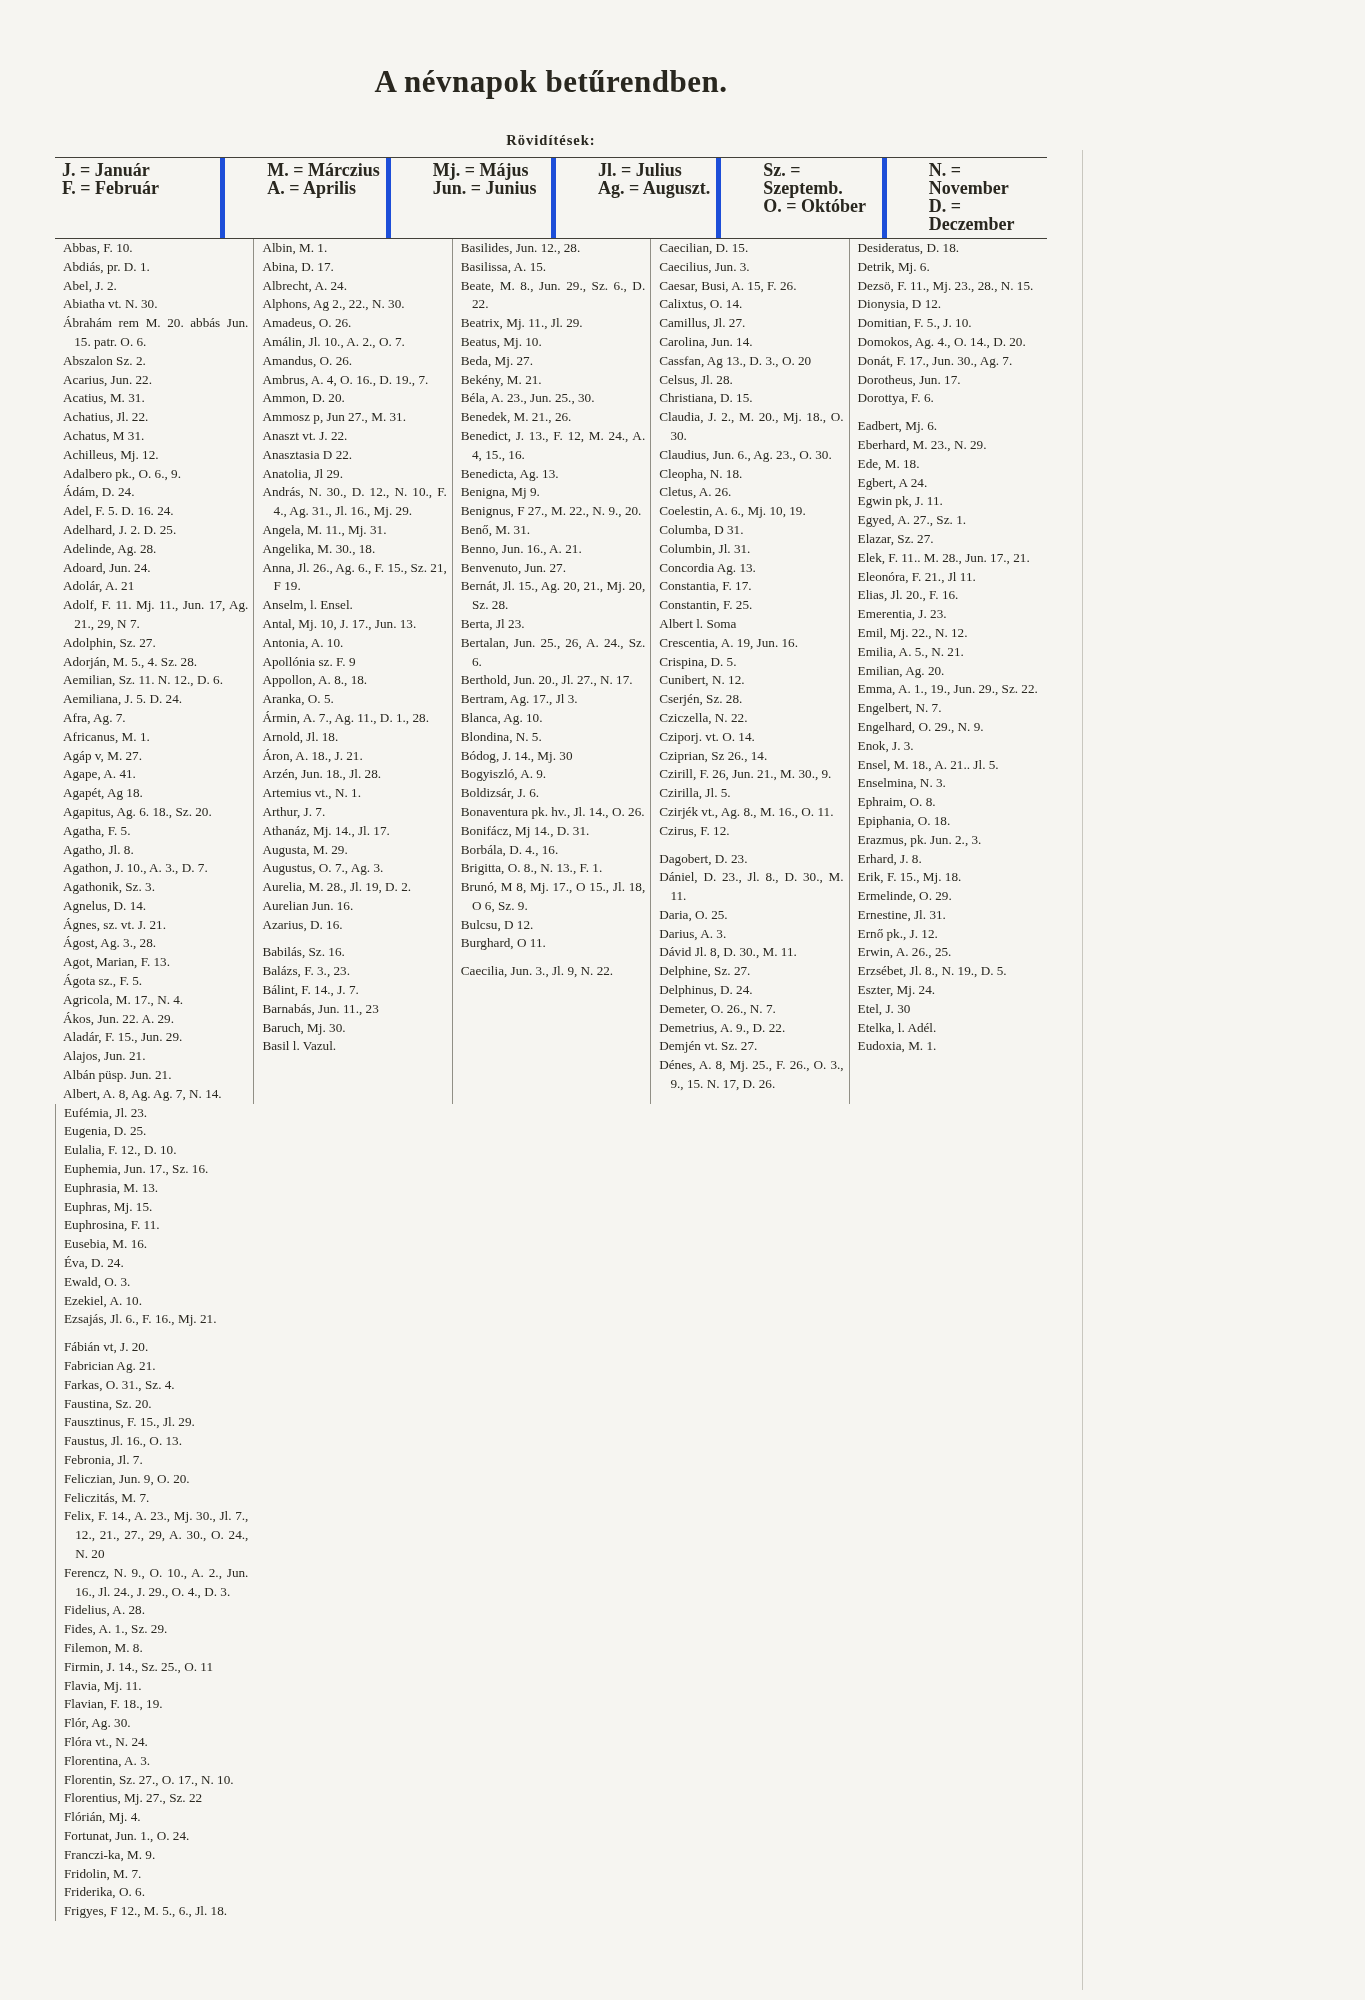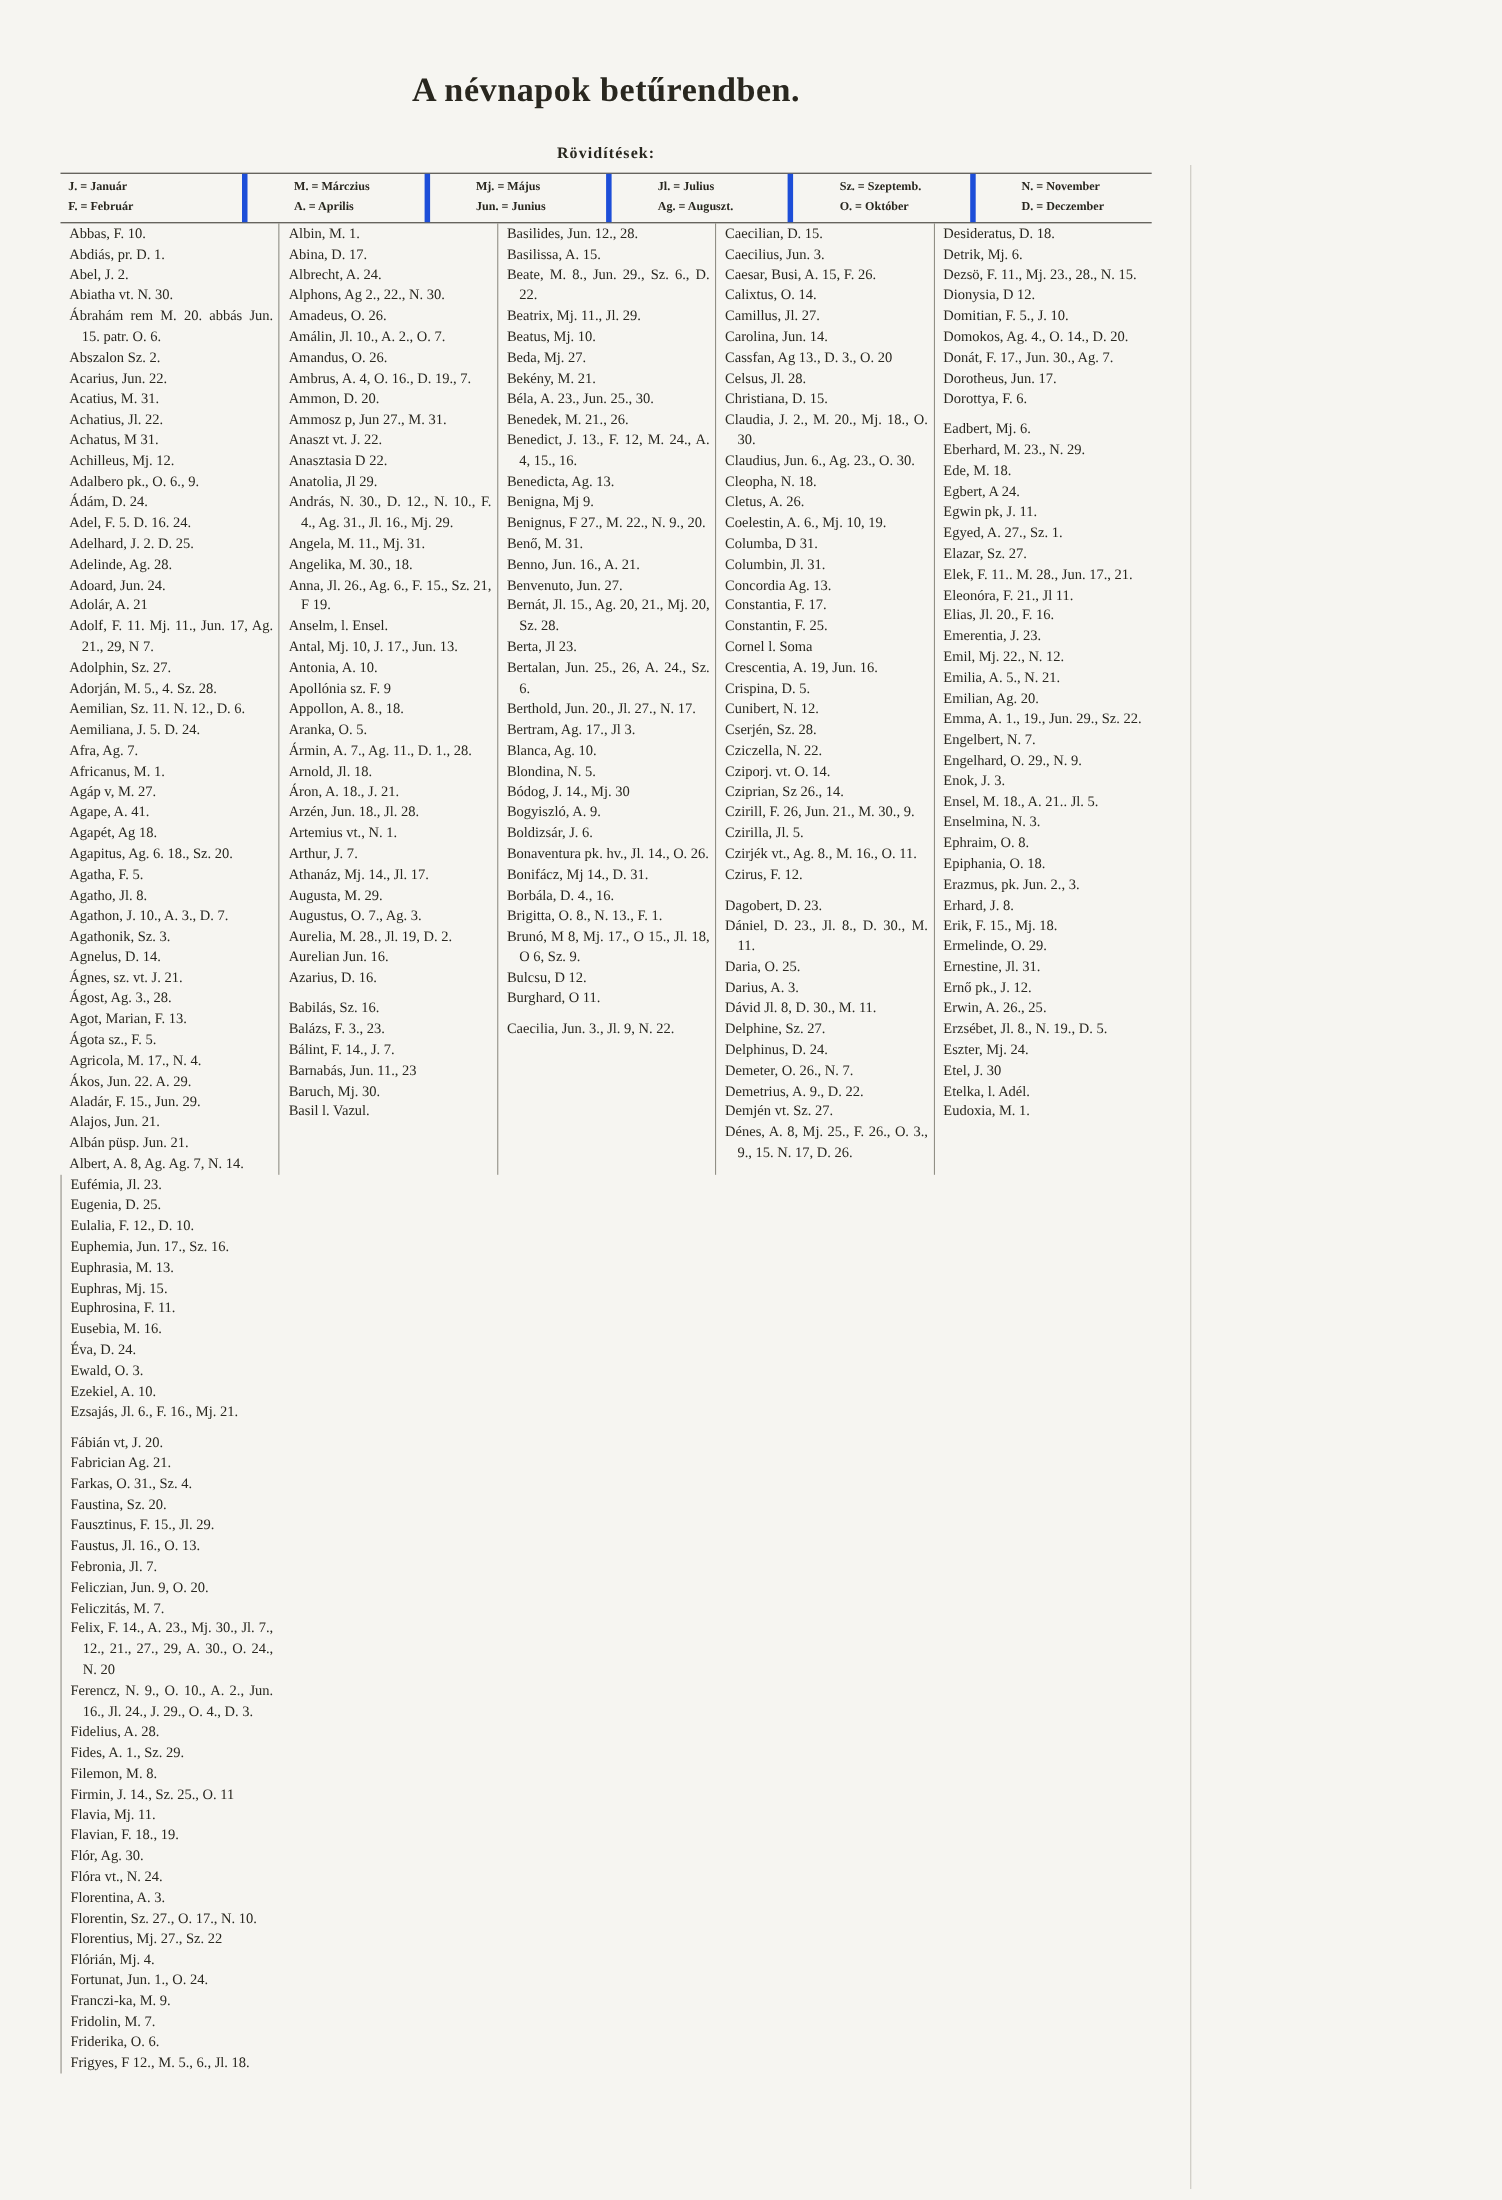--- a/index.html
+++ b/index.html
@@ -22,21 +22,21 @@
   }
   .subtitle{
     margin-top:32px;text-align:center;
     font-size:14.5px;font-weight:bold;letter-spacing:1px;
   }
   .abbr-row{
     display:grid;grid-template-columns:repeat(6,1fr);
     border-top:1.5px solid #43413a;border-bottom:1.5px solid #43413a;
     margin-top:8px;
   }
-  .abbr-cell{padding:3px 5px 5px 7px;font-size:11px;font-weight:bold;line-height:18px;}
+  .abbr-cell{padding:3px 5px 5px 7px;font-size:18px;font-weight:bold;line-height:18px;}
   .abbr-cell + .abbr-cell{border-left:5px solid #1d4ed8;padding-left:42px;}
   .columns{display:grid;grid-template-columns:repeat(5,1fr);margin-top:0;}
   .col{padding:0 5px 0 8px;}
   .col + .col{border-left:1px solid #918f86;}
   .entry{
     font-size:13.2px;line-height:18.8px;
     text-align:justify;
     padding-left:.85em;text-indent:-.85em;
   }
   .entry-gap{height:9px;}
@@ -218,21 +218,21 @@
         <div class="entry">Claudia, J. 2., M. 20., Mj. 18., O. 30.</div>
         <div class="entry">Claudius, Jun. 6., Ag. 23., O. 30.</div>
         <div class="entry">Cleopha, N. 18.</div>
         <div class="entry">Cletus, A. 26.</div>
         <div class="entry">Coelestin, A. 6., Mj. 10, 19.</div>
         <div class="entry">Columba, D 31.</div>
         <div class="entry">Columbin, Jl. 31.</div>
         <div class="entry">Concordia Ag. 13.</div>
         <div class="entry">Constantia, F. 17.</div>
         <div class="entry">Constantin, F. 25.</div>
-        <div class="entry">Cornel l. Soma</div>
+        <div class="entry">Albert l. Soma</div>
         <div class="entry">Crescentia, A. 19, Jun. 16.</div>
         <div class="entry">Crispina, D. 5.</div>
         <div class="entry">Cunibert, N. 12.</div>
         <div class="entry">Cserjén, Sz. 28.</div>
         <div class="entry">Cziczella, N. 22.</div>
         <div class="entry">Cziporj. vt. O. 14.</div>
         <div class="entry">Cziprian, Sz 26., 14.</div>
         <div class="entry">Czirill, F. 26, Jun. 21., M. 30., 9.</div>
         <div class="entry">Czirilla, Jl. 5.</div>
         <div class="entry">Czirjék vt., Ag. 8., M. 16., O. 11.</div>

